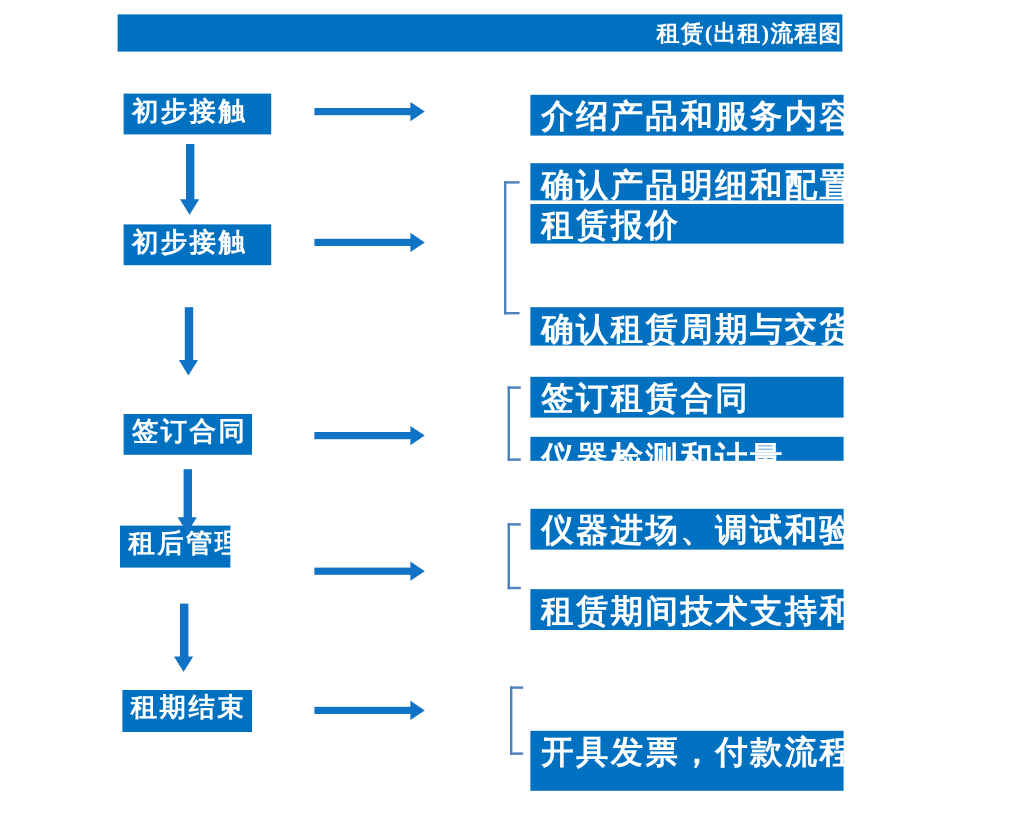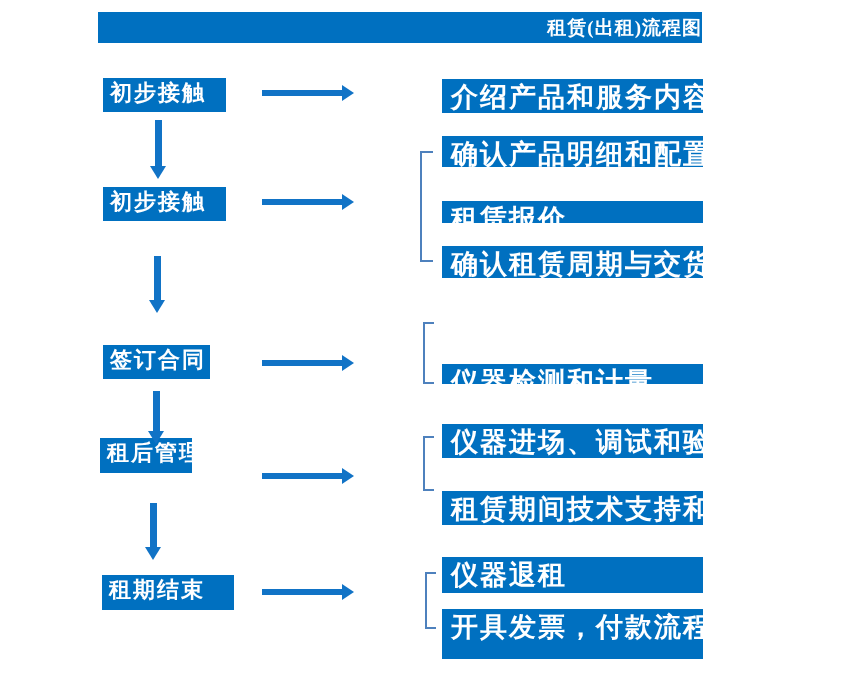--- a/index.html
+++ b/index.html
@@ -61,47 +61,47 @@
   </div>
   <div class="box step" style="left:103px;top:187px;width:123px;height:34px">
     <span>初步接触</span>
   </div>
   <div class="box step" style="left:103px;top:345px;width:107px;height:34px">
     <span>签订合同</span>
   </div>
   <div class="box step" style="left:100px;top:438px;width:92px;height:35px">
     <span>租后管理</span>
   </div>
-  <div class="box step" style="left:102px;top:575px;width:132px;height:35px">
+  <div class="box step" style="left:102px;top:575px;width:108px;height:35px">
     <span>租期结束</span>
   </div>
 
   <div class="box detail" style="top:79px;height:34px">
     <span>介绍产品和服务内容</span>
   </div>
   <div class="box detail" style="top:136px;height:31px">
     <span>确认产品明细和配置</span>
   </div>
-  <div class="box detail" style="top:201px;height:22px">
+  <div class="box detail" style="top:170px;height:33px">
     <span>租赁报价</span>
   </div>
-  <div class="box detail" style="top:246px;height:32px">
+  <div class="box detail" style="top:256px;height:32px">
     <span>确认租赁周期与交货时间</span>
+  </div>
+  <div class="box detail" style="top:314px;height:34px">
+    <span>签订租赁合同</span>
   </div>
   <div class="box detail" style="top:364px;height:20px">
     <span>仪器检测和计量</span>
   </div>
   <div class="box detail" style="top:491px;height:34px">
     <span>租赁期间技术支持和指导</span>
   </div>
   <div class="box detail" style="top:424px;height:34px">
     <span>仪器进场、调试和验收</span>
-  </div>
-  <div class="box detail" style="top:557px;height:36px">
-    <span>仪器退租</span>
   </div>
   <div class="box detail" style="top:609px;height:50px">
     <span>开具发票，付款流程</span>
   </div>
 
   <div class="arrow-h" style="left:262px;top:85px">
     <div class="shaft"></div>
     <div class="head"></div>
   </div>
   <div class="arrow-h" style="left:262px;top:194px">

